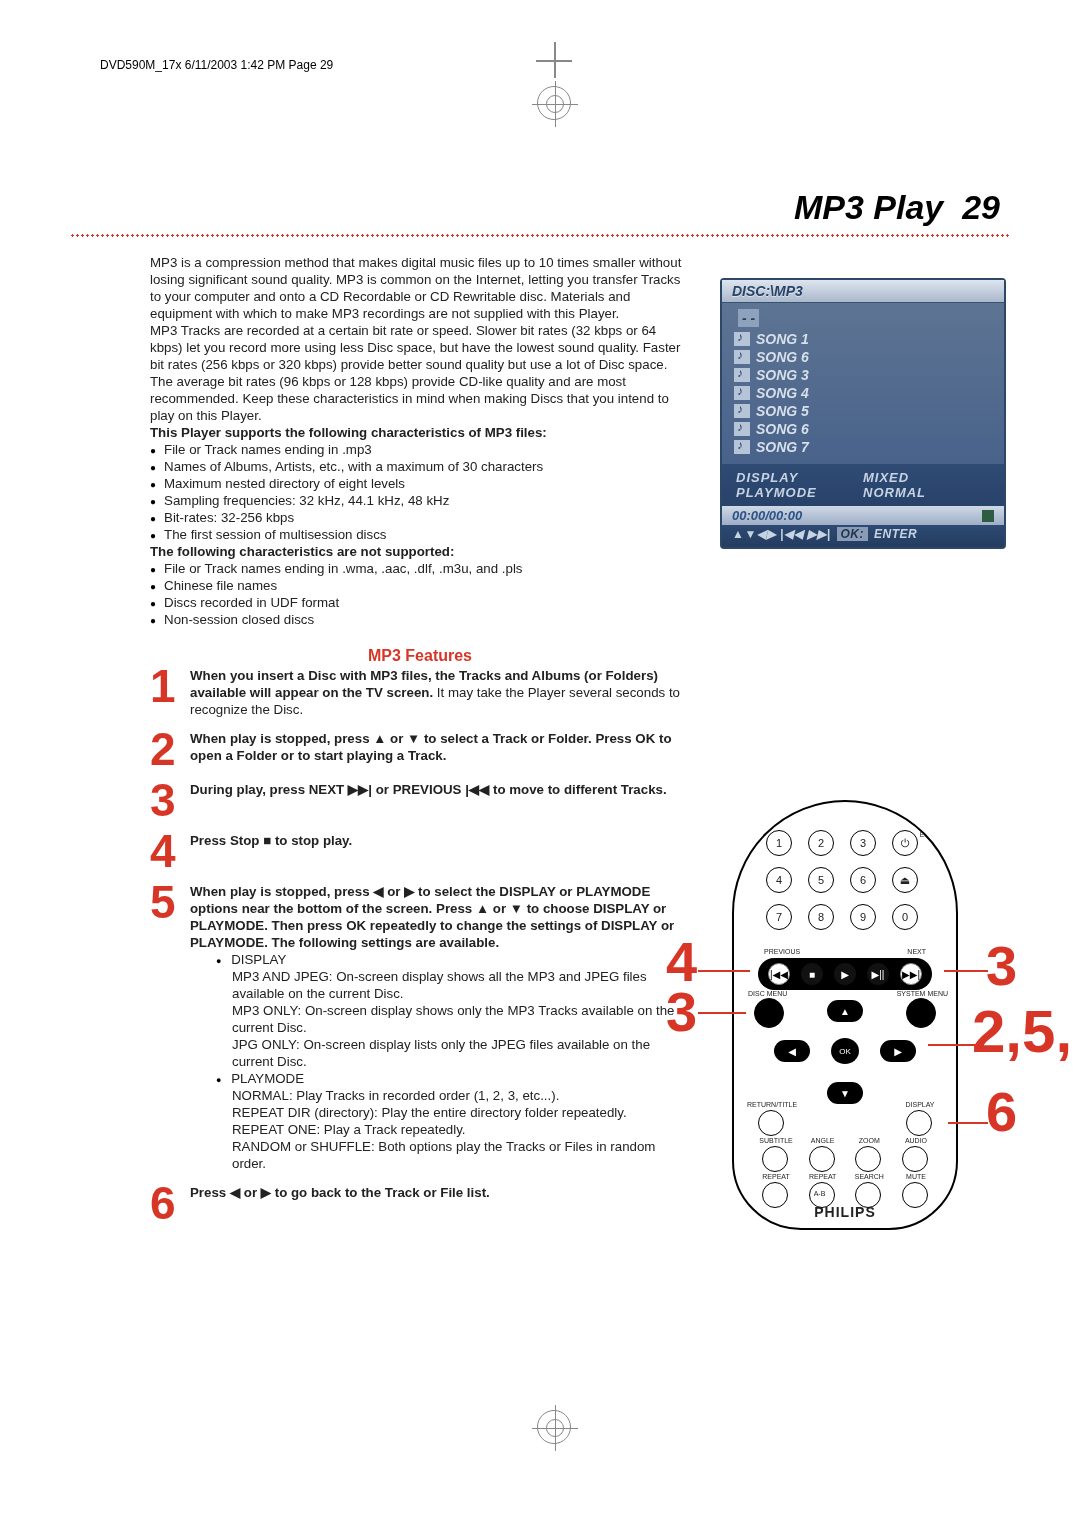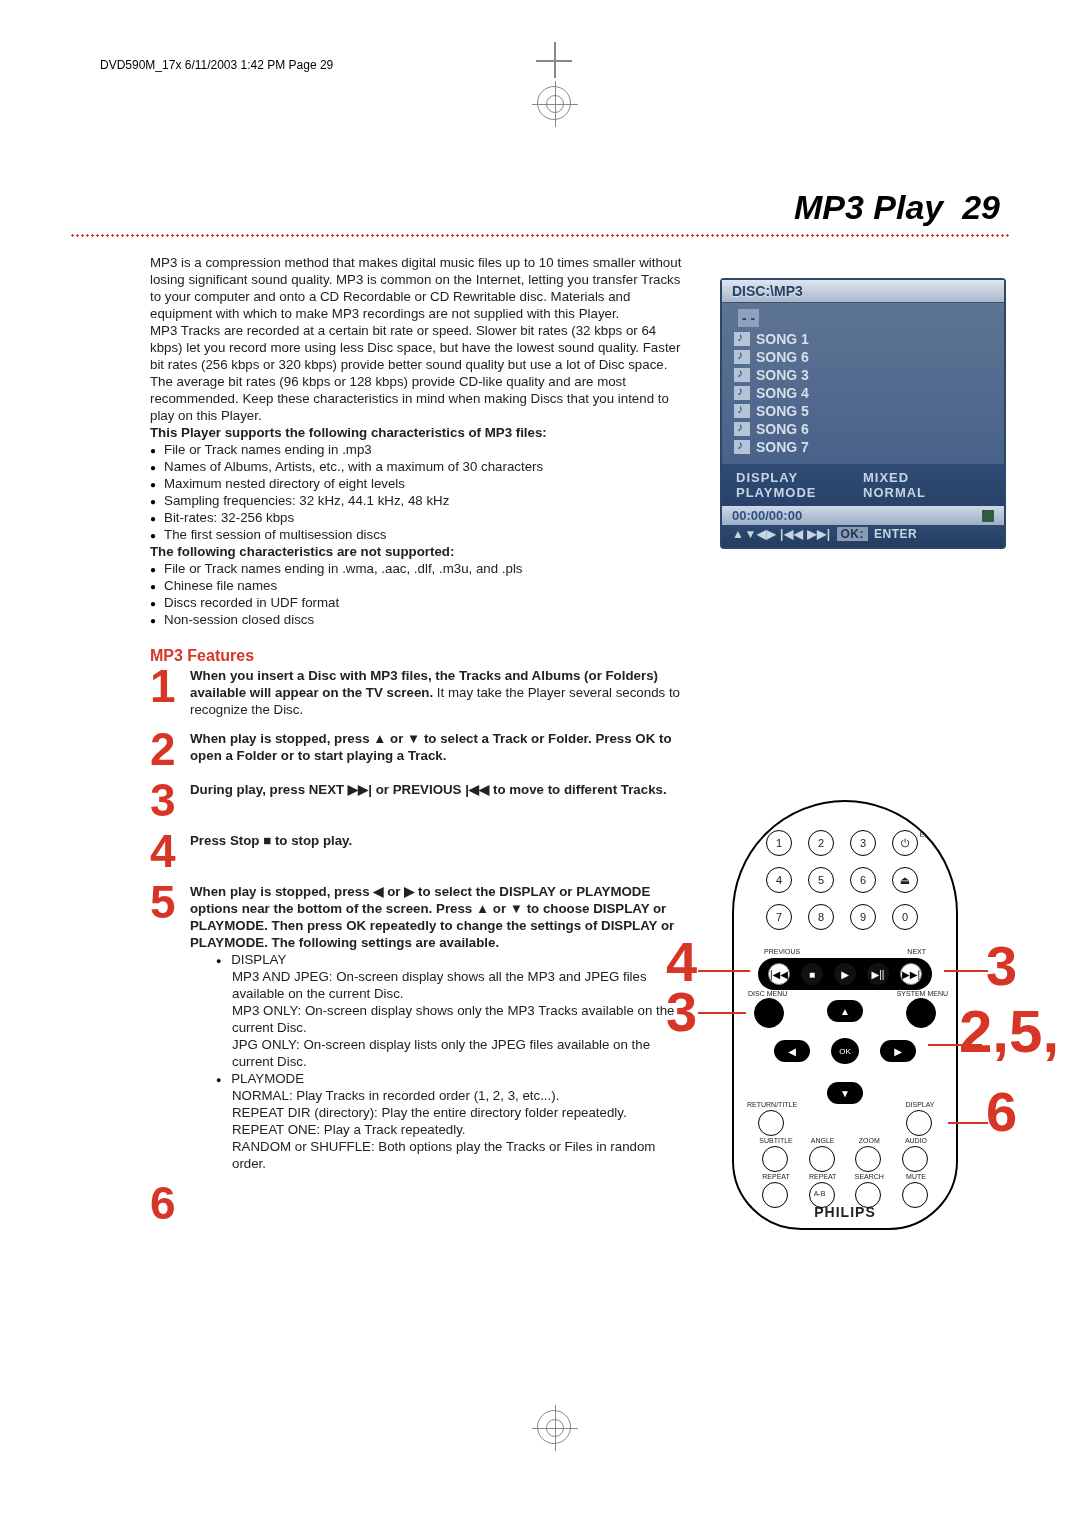--- a/index.html
+++ b/index.html
@@ -99,20 +99,21 @@
   }
   ul.sub-bullets ul {
     list-style: none;
     margin-left: 16px;
   }
   .mp3-features-heading {
     font-weight: bold;
     color: #d73627;
     font-size: 16px;
     margin: 18px 0 4px 0;
+    text-align: center;
   }
   .step {
     display: flex;
     margin-bottom: 12px;
   }
   .step-num {
     font-size: 46px;
     font-weight: bold;
     color: #d73627;
     width: 40px;
@@ -131,20 +132,21 @@
     top: 278px; left: 720px;
     width: 286px;
     background: linear-gradient(#556d8f, #3a5578);
     border: 2px solid #2d4766;
     border-radius: 4px;
     font-family: Arial, sans-serif;
     color: #d6dfea;
     font-size: 14px;
     font-weight: bold;
     box-shadow: inset 0 1px 0 rgba(255,255,255,.2);
+    font-style: italic;
   }
   .osd .titlebar {
     padding: 3px 10px;
     background: linear-gradient(#dee5ef, #aab8cc);
     color: #284366;
     border-bottom: 1px solid #3a5170;
     text-shadow: 0 1px 0 rgba(255,255,255,.5);
   }
   .osd .list {
     padding: 6px 8px 8px 8px;
@@ -458,20 +460,23 @@
             <li>REPEAT ONE: Play a Track repeatedly.</li>
             <li>RANDOM or SHUFFLE: Both options play the Tracks or Files in random order.</li>
           </ul>
         </li>
       </ul>
     </div>
   </div>
 
   <div class="step" style="margin-top:8px;">
     <div class="step-num">6</div>
+    <div class="step-text">
+      <b>Press ◀ or ▶ to go back to the Track or File list.</b>
+    </div>
   </div>
 </div>
 
 <div class="osd">
   <div class="titlebar">DISC:\MP3</div>
   <div class="list">
     <span class="folder-line">- -</span>
     <div class="song">
         <span class="note"></span>
         <span>SONG 1</span>
@@ -599,17 +604,17 @@
   <div class="call-line" style="top:170px;left:68px;width:52px;"></div>
   <div class="callout" style="top:134px;left:36px;">4</div>
 
   <div class="call-line" style="top:212px;left:68px;width:48px;"></div>
   <div class="callout" style="top:184px;left:36px;">3</div>
 
   <div class="call-line" style="top:170px;left:314px;width:44px;"></div>
   <div class="callout" style="top:138px;left:356px;">3</div>
 
   <div class="call-line" style="top:244px;left:298px;width:54px;"></div>
-  <div class="callout" style="top:202px;left:329px;font-size:60px;">2,5,</div>
+  <div class="callout" style="top:202px;left:342px;font-size:60px;">2,5,</div>
 
   <div class="call-line" style="top:322px;left:318px;width:40px;"></div>
   <div class="callout" style="top:284px;left:356px;">6</div>
 </div>
 
 </body></html>

